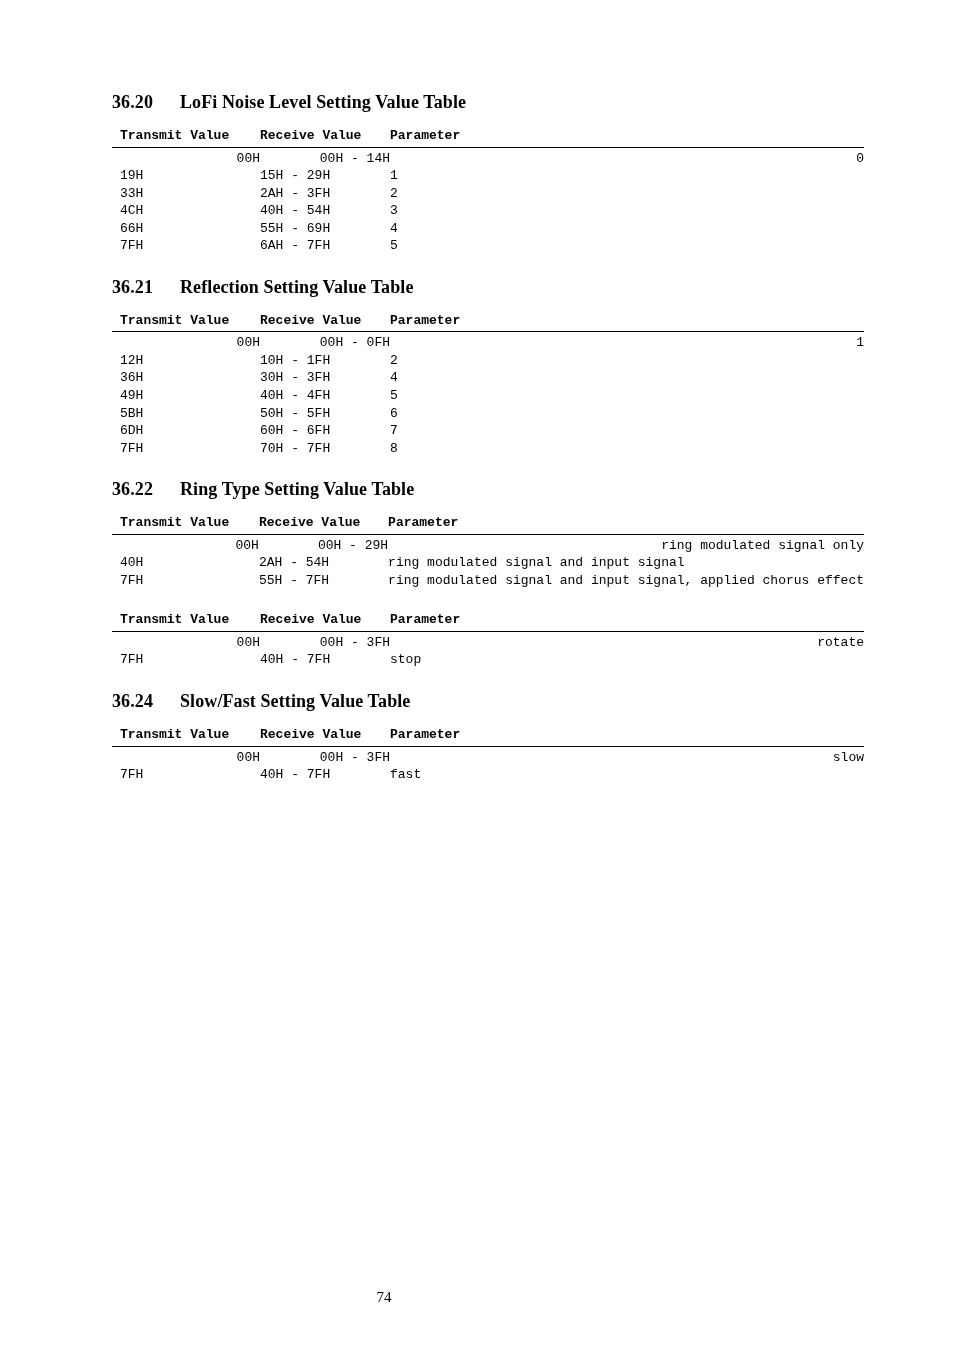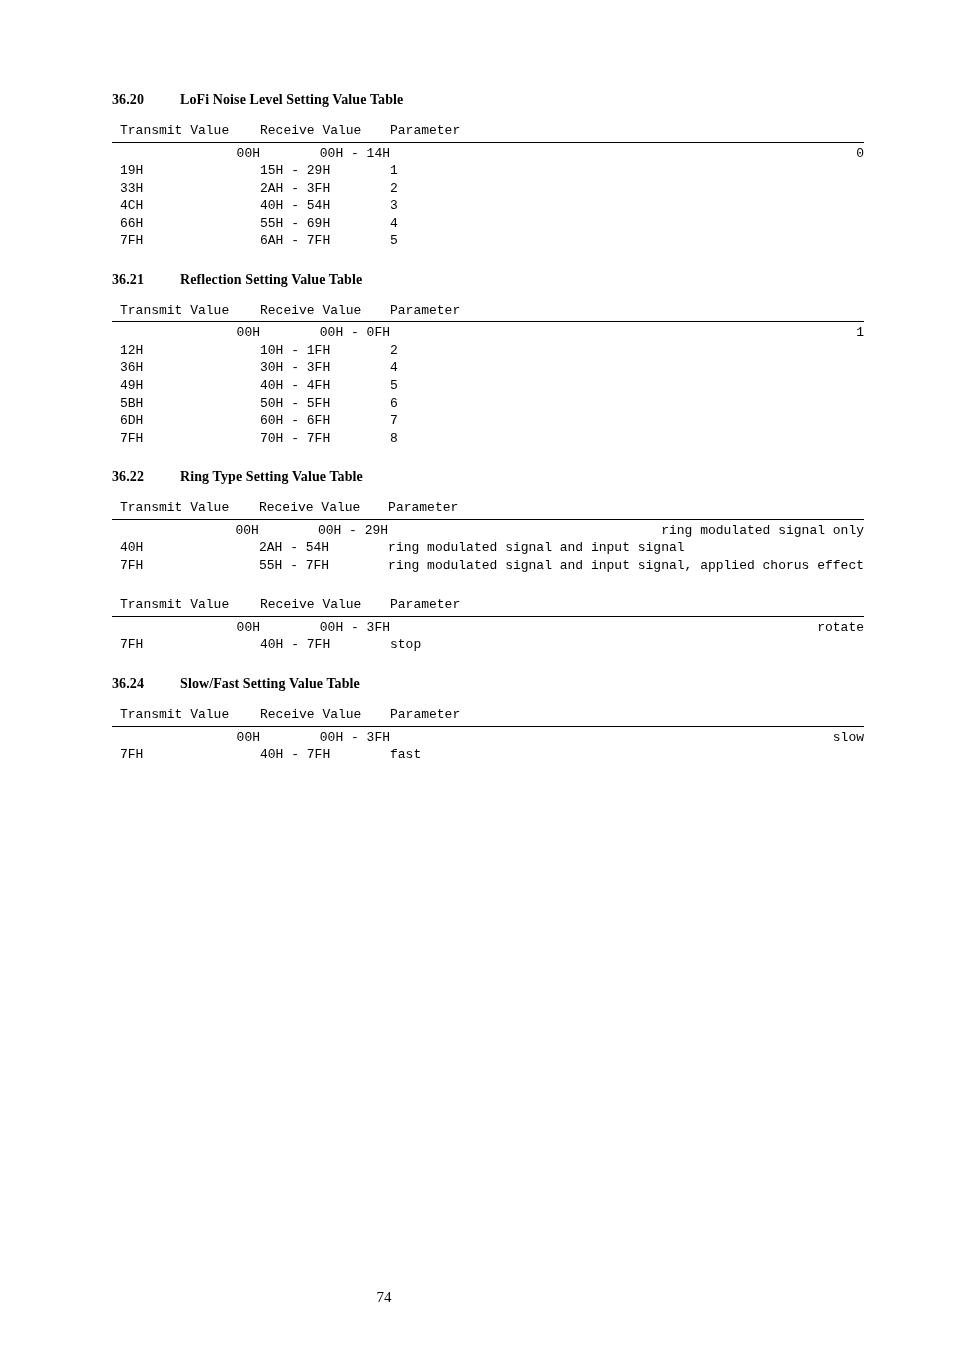--- a/index.html
+++ b/index.html
@@ -15,39 +15,39 @@
   .page {
     box-sizing: border-box;
     width: 954px;
     height: 1350px;
     padding: 92px 90px 0 112px;
     position: relative;
   }
   h2.sec {
     font-family: "Times New Roman", Times, serif;
     font-weight: bold;
-    font-size: 14px;
+    font-size: 18px;
     margin: 0 0 14px 0;
     letter-spacing: 0.1px;
   }
   h2.sec .num {
     display: inline-block;
     min-width: 68px;
   }
   table.val {
     border-collapse: collapse;
     width: 100%;
     font-family: "Courier New", Courier, monospace;
     font-size: 13px;
     line-height: 1.35;
     margin: 0 0 22px 0;
   }
   table.val th {
     text-align: left;
-    font-weight: normal;
+    font-weight: bold;
     padding: 0 0 2px 0;
     border-bottom: 1px solid #000;
   }
   table.val td {
     padding: 0;
     white-space: nowrap;
   }
   table.val tr.first td {
     padding-top: 2px;
     text-align: right;

